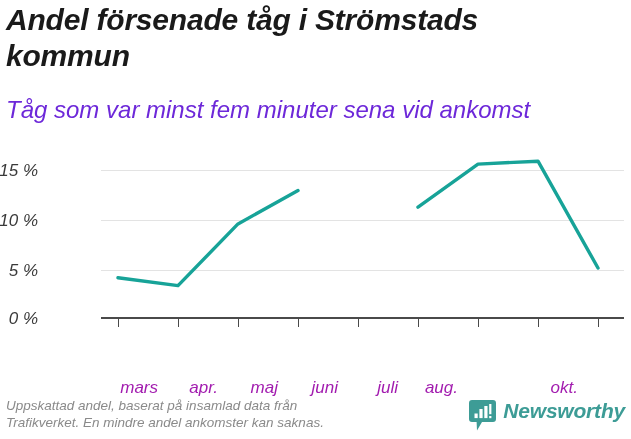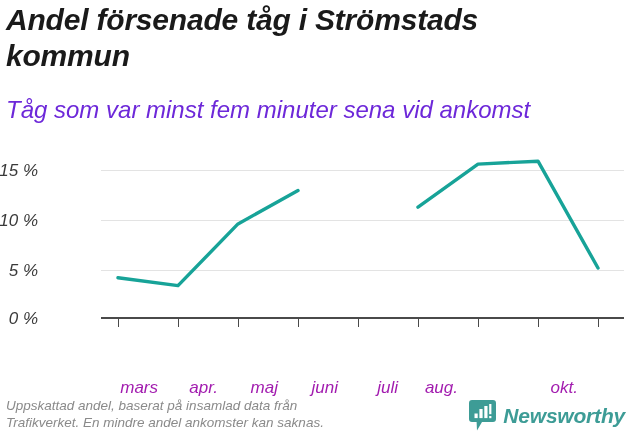--- a/index.html
+++ b/index.html
@@ -113,21 +113,21 @@
     font-size: 13.5px;
     line-height: 16.5px;
     color: #8a8a8a;
     margin-top: 15px;
   }
   .brand {
     position: absolute;
     right: 6px;
     top: 400px;
     display: flex;
-    align-items: center;
+    align-items: flex-start;
     gap: 7px;
     margin-left: 20px;
   }
   .brand-mark {
     width: 27px;
     height: 31px;
     flex: 0 0 auto;
   }
   .brand-name {
     font-size: 21px;

